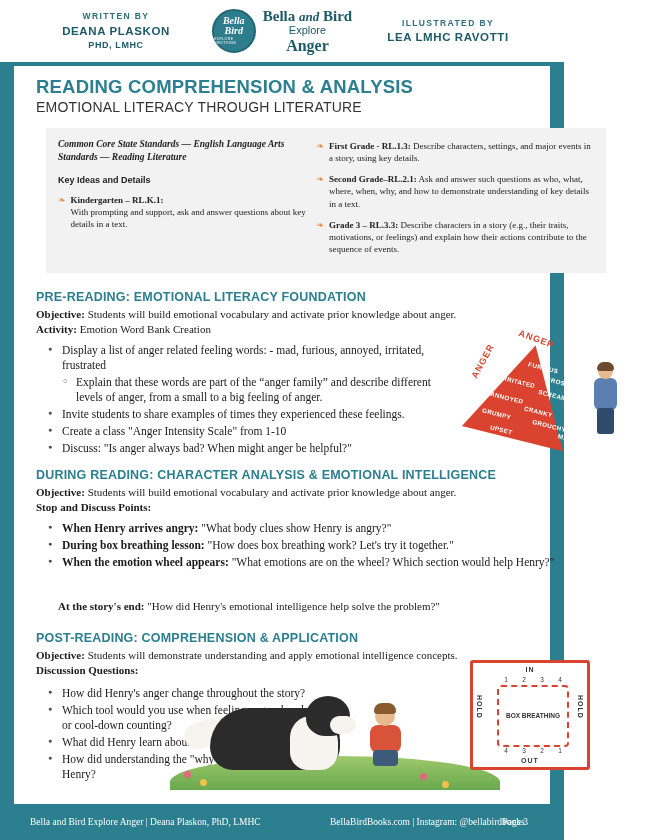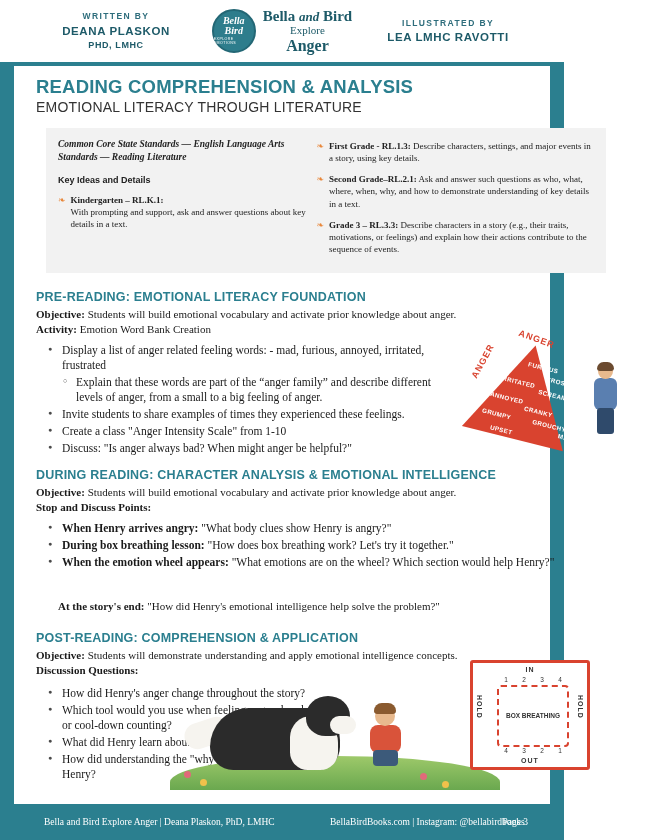--- a/index.html
+++ b/index.html
@@ -101,21 +101,21 @@
     font-family: "Liberation Serif", serif;
     font-size: 15px;
     color: #1d5a68;
     font-weight: bold;
   }
   .title-stack .t1 .amp {
     font-style: italic;
     font-size: 13px;
   }
   .title-stack .t2 {
-    font-family: Liberation Serif, serif;
+    font-family: Liberation Sans, sans-serif;
     font-size: 11px;
     color: #1d5a68;
     text-align: center;
   }
   .title-stack .t3 {
     font-family: "Liberation Serif", serif;
     font-size: 16px;
     color: #1d5a68;
     text-align: center;
     font-weight: bold;
@@ -454,21 +454,21 @@
     height: 36px;
     background: #2b7f8f;
     display: flex;
     align-items: center;
     color: #ffffff;
   }
   .footer span {
     font-family: "Liberation Serif", serif;
     font-size: 9.5px;
   }
-  .foot-left { position: absolute; left: 30px; margin-left: 14px; }
+  .foot-left { position: absolute; left: 30px; }
   .foot-center { position: absolute; left: 330px; }
   .foot-right { position: absolute; right: 36px; }
 </style>
 </head>
 <body>
 
 <div class="page">
 
   <div class="edge-bar-left"></div>
   <div class="edge-bar-right"></div>

